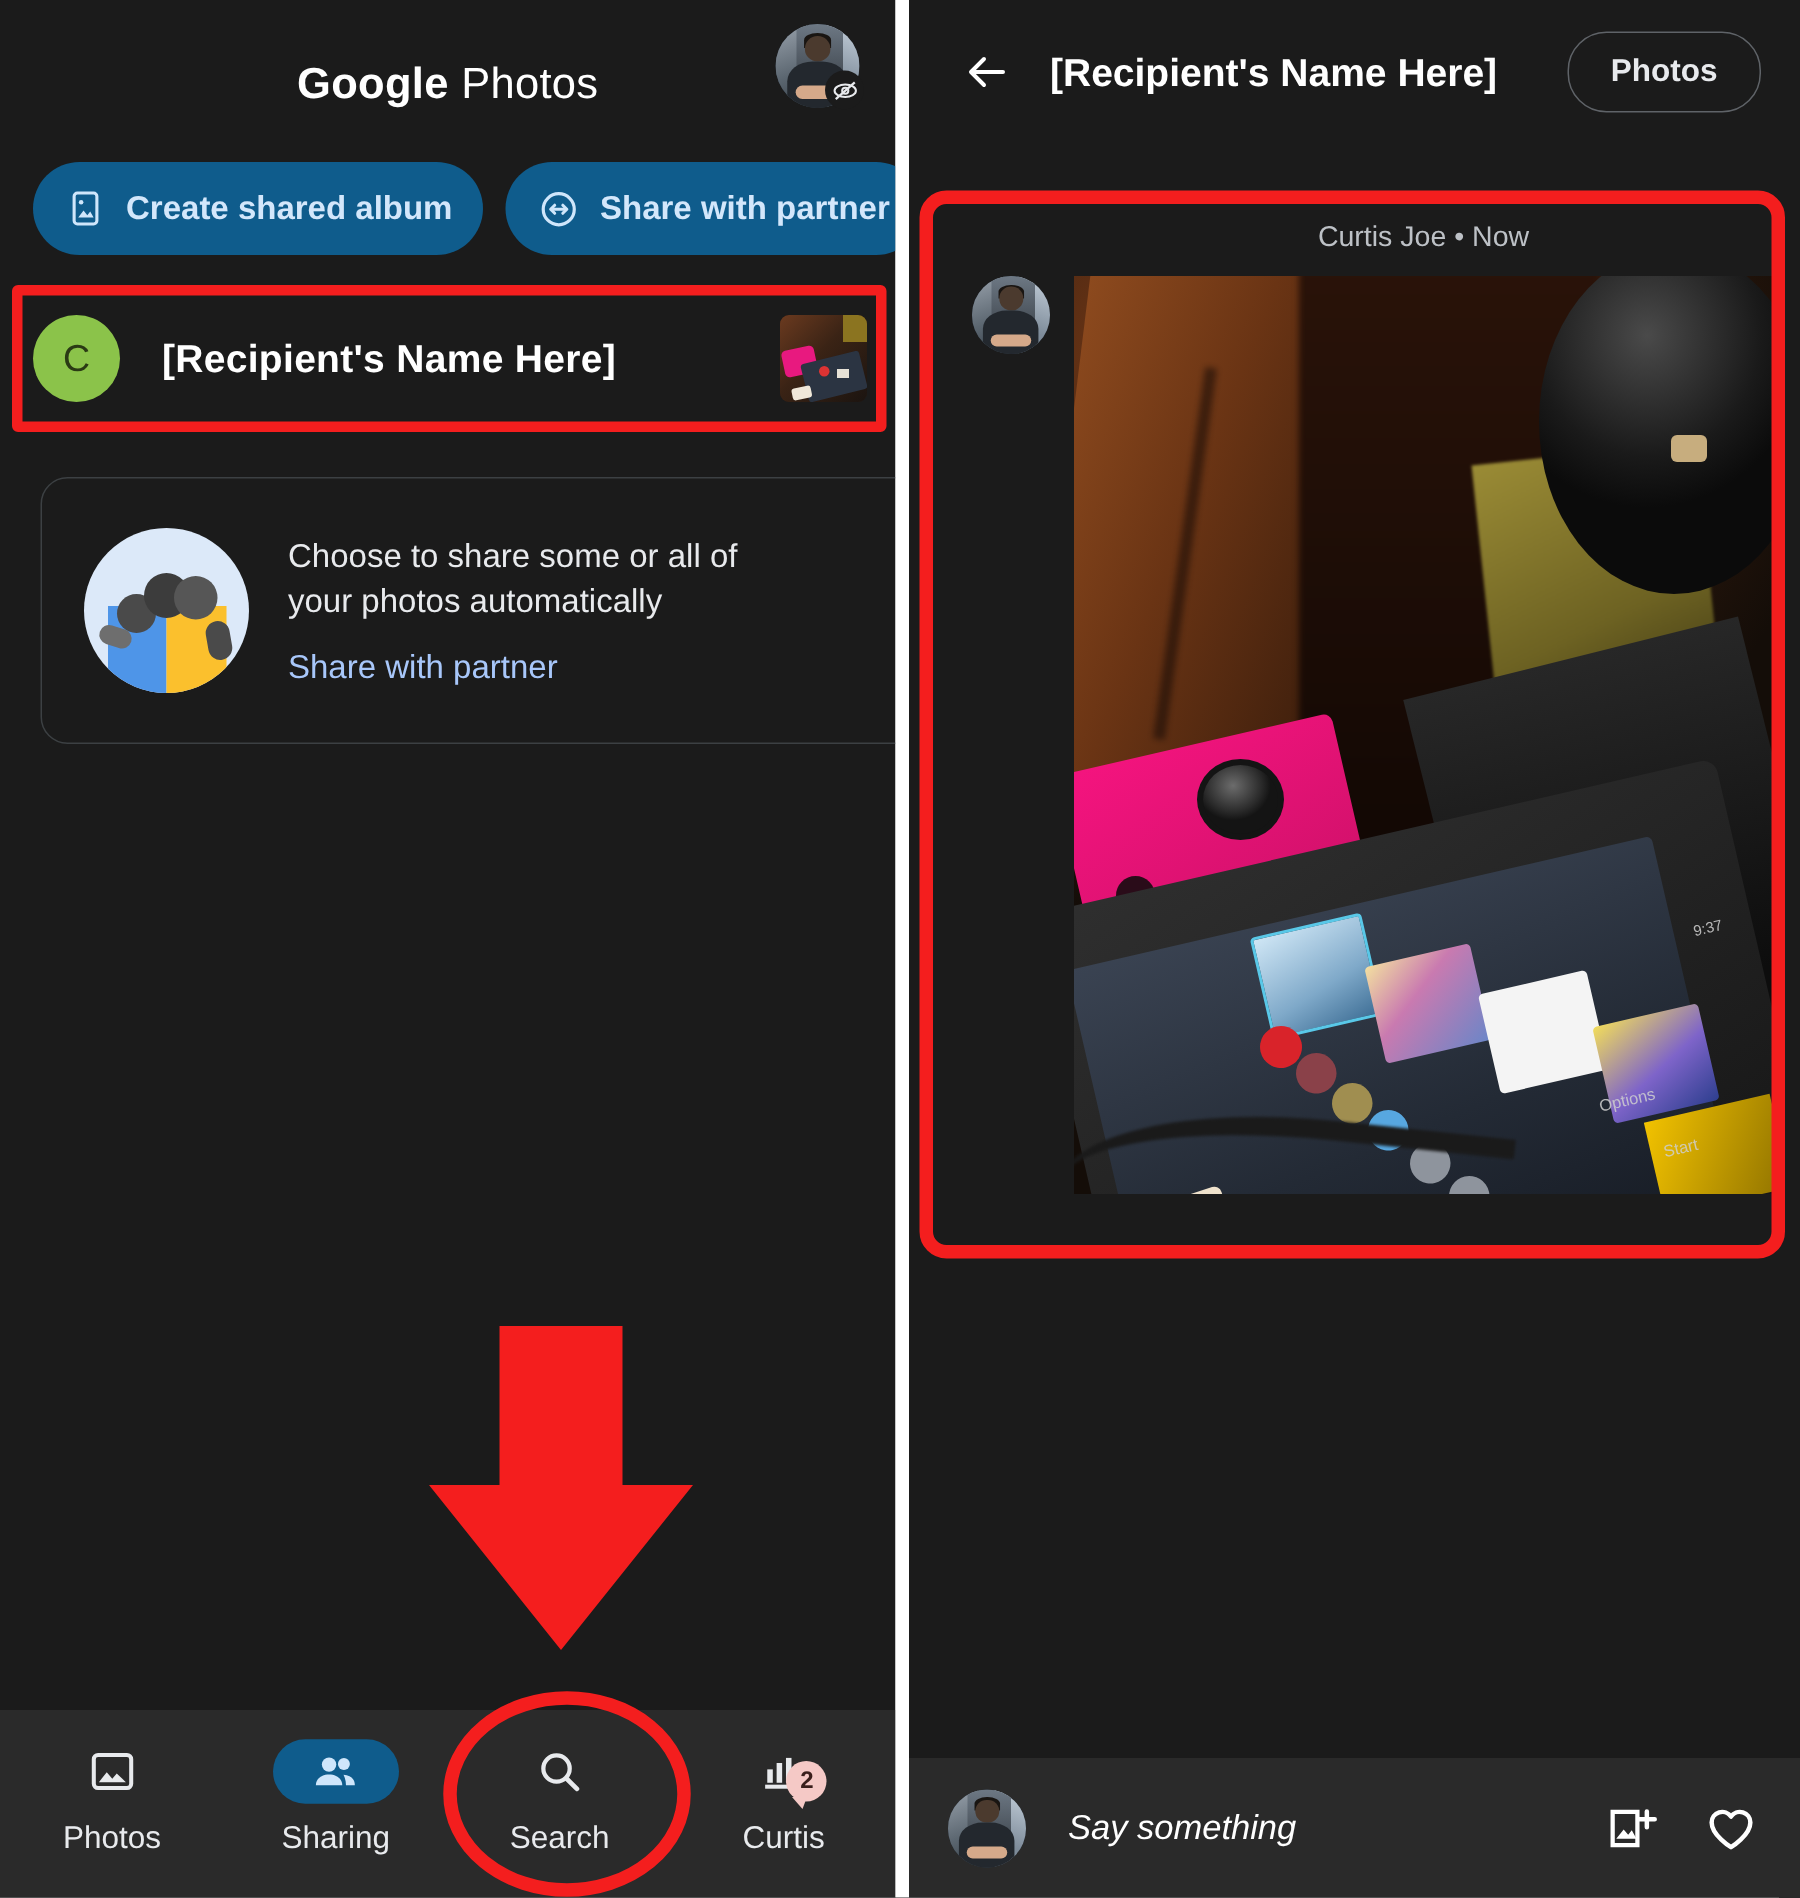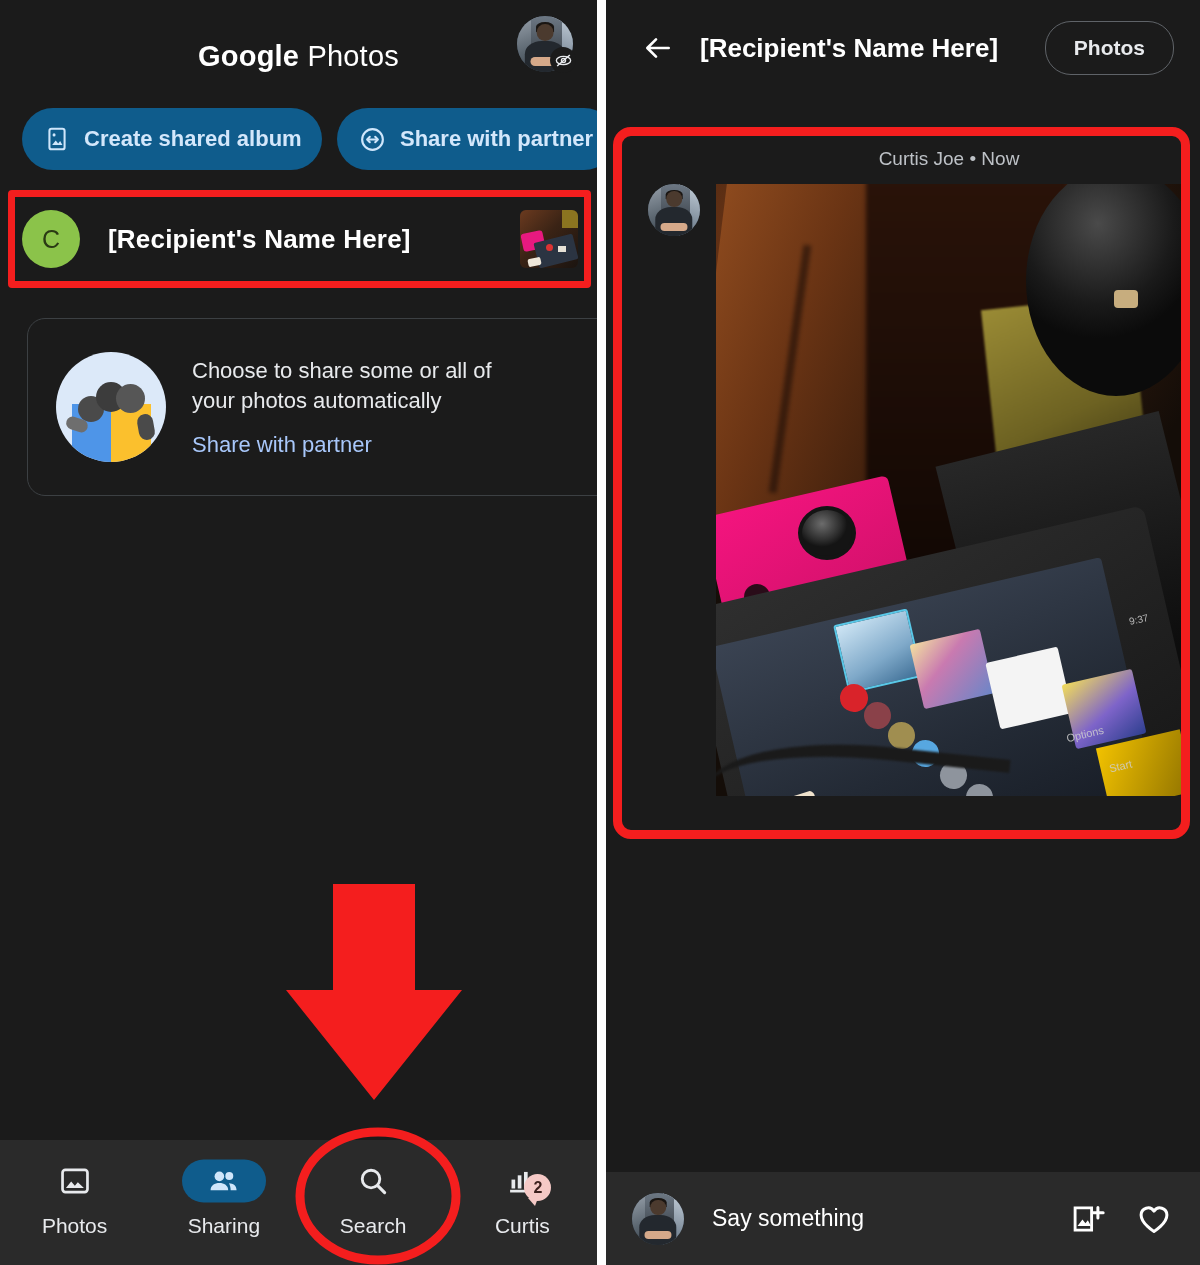--- a/index.html
+++ b/index.html
@@ -256,21 +256,21 @@
   .ph-dock { position:absolute; border-radius:50%; background:rgba(150,160,175,.75); transform: rotate(-13deg); }
 
   .r-comment {
     position: absolute; left: 0; bottom: 0; width: 594px; height: 93px;
     background: #2a2a2a;
     display: flex; align-items: center; padding: 0 28px 0 26px; box-sizing: border-box;
   }
   .r-comment .avatar { width: 52px; height: 52px; flex:0 0 auto; }
   .r-comment-input {
     margin-left: 28px; flex: 1 1 auto;
-    color: #ffffff; font-size: 23px;
+    color: #ffffff; font-size: 23px; font-style: italic;
   }
   .r-comment-ic { margin-left: 30px; flex: 0 0 auto; display:flex; }
 
   
   .anno { position: absolute; pointer-events: none; }
   #anno-recipient-box {
     left: 8px; top: 190px; width: 583px; height: 98px;
     border: 7px solid #f41e1e; border-radius: 4px; box-sizing: border-box;
   }
   #anno-post-box {

